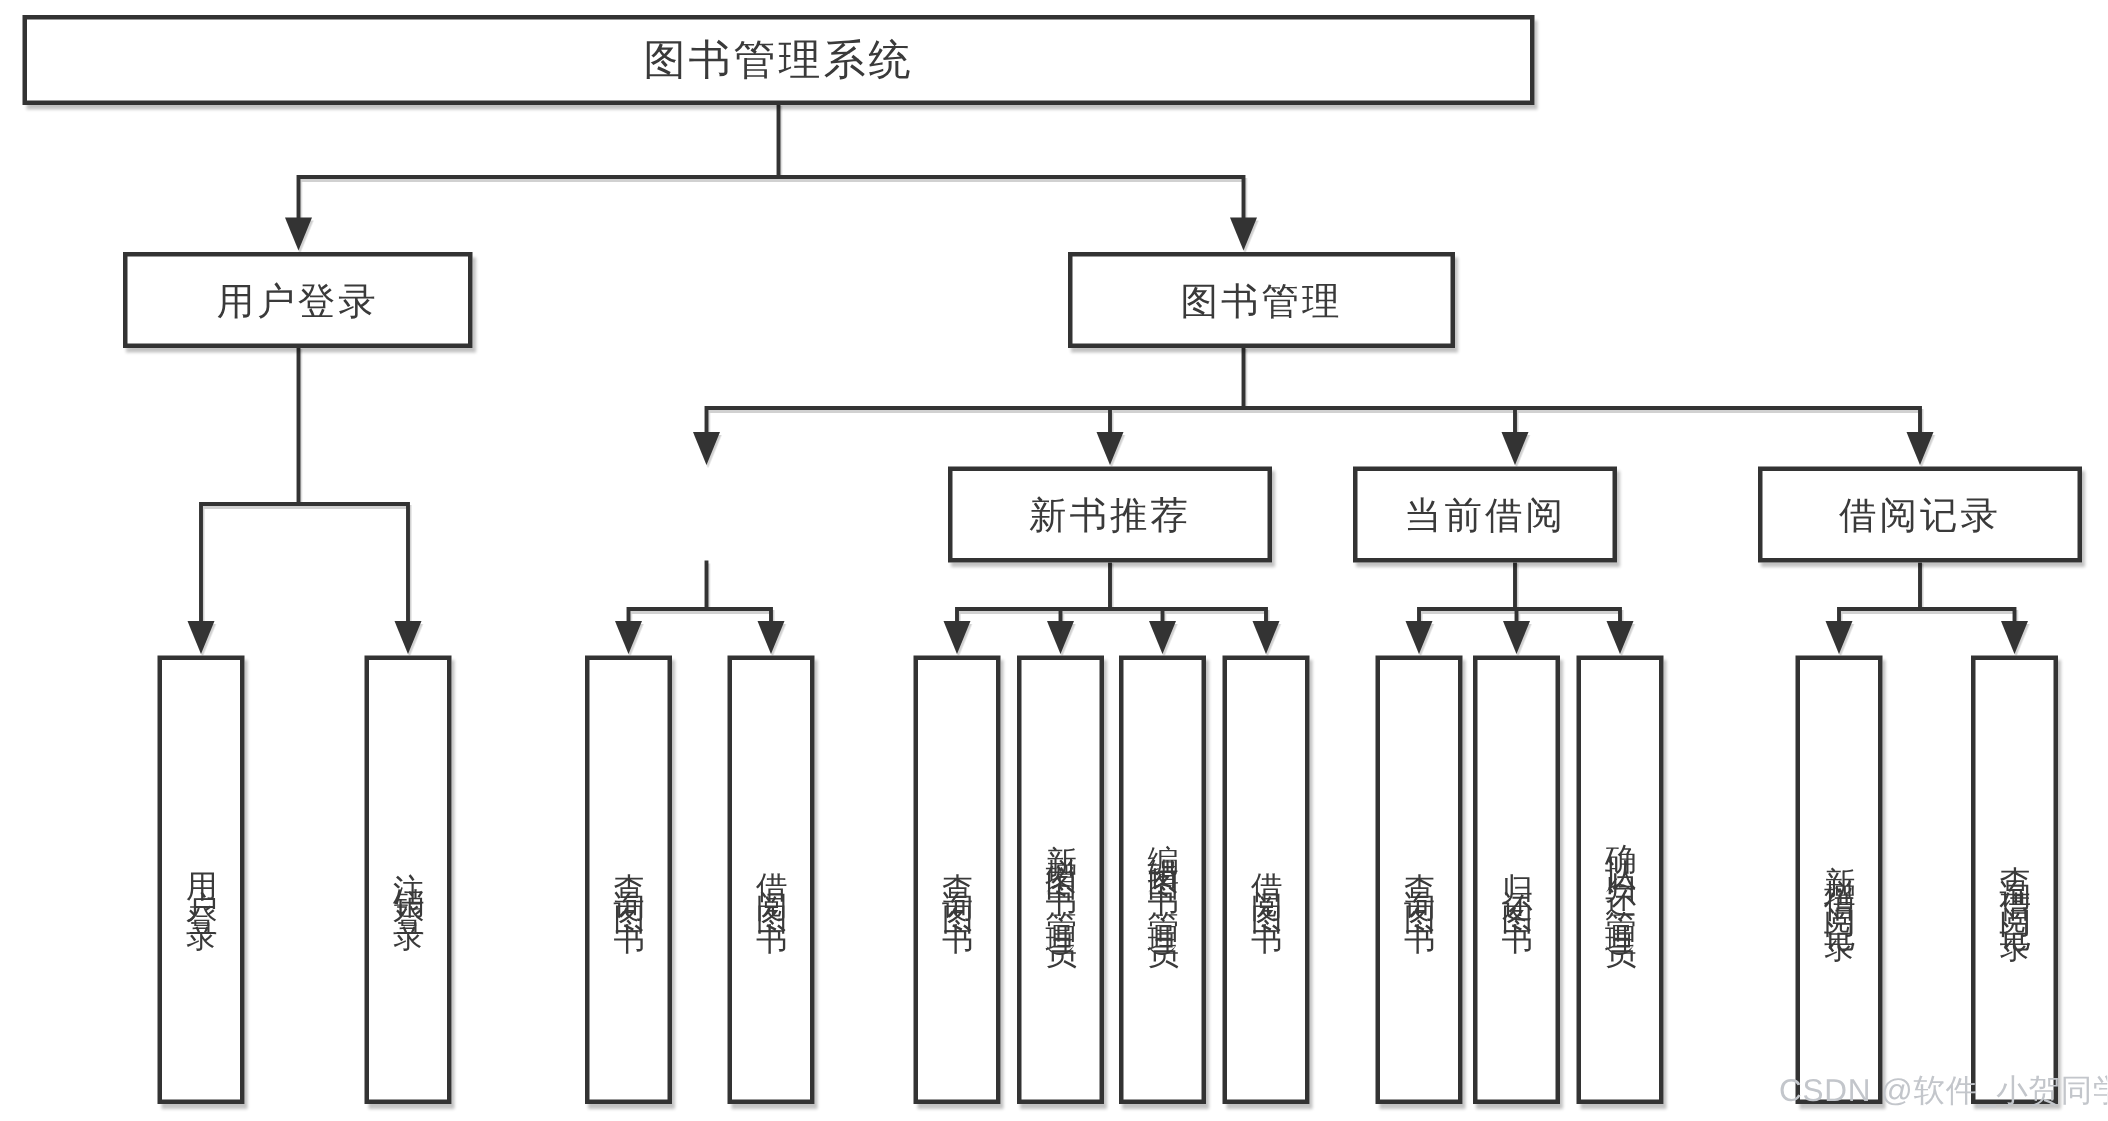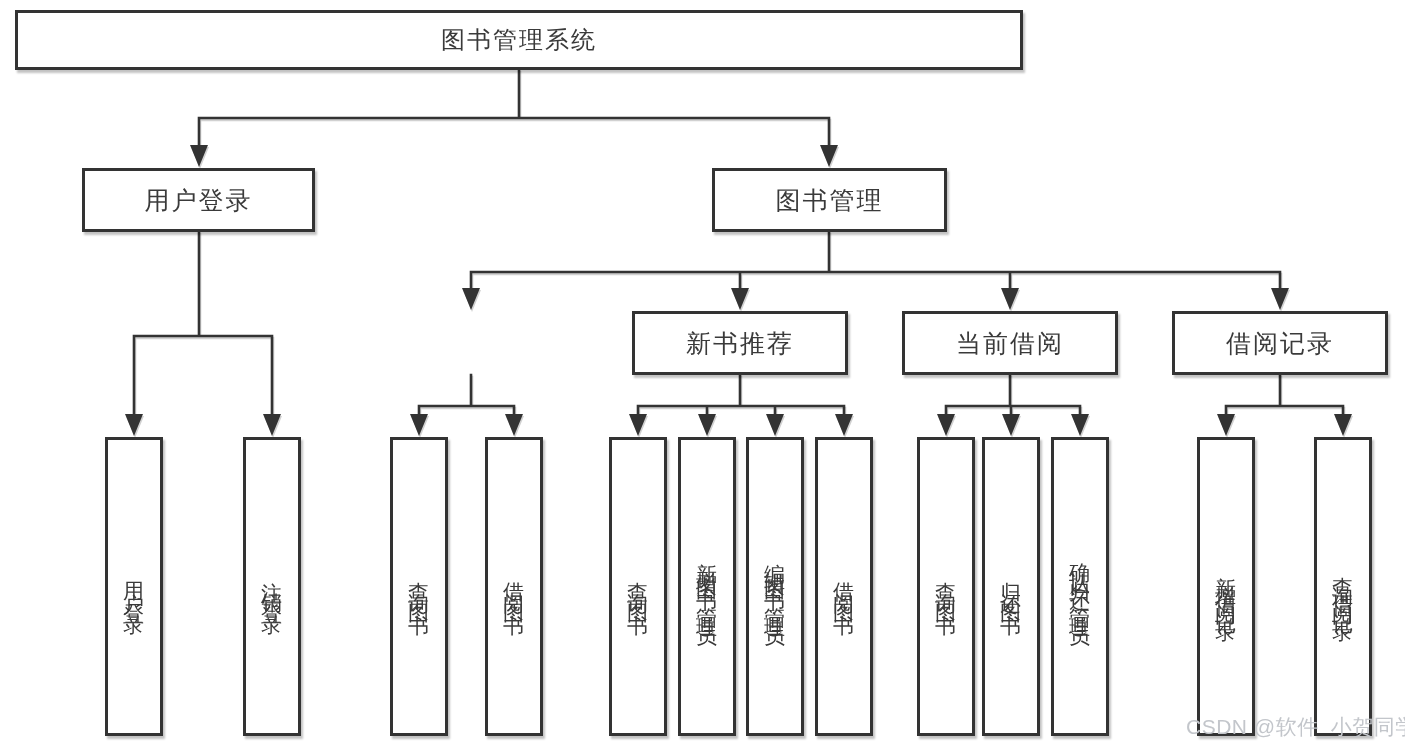--- a/index.html
+++ b/index.html
@@ -27,21 +27,21 @@
   .connectors path{stroke:var(--line);stroke-width:2.6;fill:none;stroke-linecap:square;}
   .connectors polygon{fill:var(--line);stroke:none;}
   .node{
     position:absolute;z-index:2;
     border:3px solid var(--line);
     background:var(--box-fill);
     display:flex;align-items:center;justify-content:center;
     box-shadow:2px 3px 2px rgba(0,0,0,0.24);
     text-align:center;
   }
-  .root-node{font-size:24px;letter-spacing:2px;}
+  .root-node{font-size:28px;letter-spacing:2px;}
   .branch{font-size:25px;letter-spacing:2px;}
   .leaf{
     position:absolute;z-index:2;
     top:437px;width:58px;height:299px;
     border:3px solid var(--line);
     background:var(--box-fill);
     display:flex;align-items:center;justify-content:center;
     box-shadow:2px 3px 2px rgba(0,0,0,0.24);
   }
   .vtext{
@@ -98,24 +98,24 @@
     <polygon points="1071,414 1089,414 1080,436"></polygon>
 
     <path d="M1280,375 V406 M1226,406 H1343 M1226,406 V419 M1343,406 V419"></path>
     <polygon points="1217,414 1235,414 1226,436"></polygon>
     <polygon points="1334,414 1352,414 1343,436"></polygon>
   </svg>
 
   <div class="node root-node" style="left:15px;top:10px;width:1008px;height:60px">图书管理系统</div>
 
   <div class="node branch" style="left:82px;top:168px;width:233px;height:64px">用户登录</div>
-  <div class="node branch" style="left:712px;top:168px;width:235px;height:64px">图书管理</div>
+  <div class="node branch" style="left:712px;top:168px;width:258px;height:64px">图书管理</div>
 
   <div class="node branch" style="left:632px;top:311px;width:216px;height:64px">新书推荐</div>
-  <div class="node branch" style="left:902px;top:311px;width:216px;height:64px">当前借阅</div>
+  <div class="node branch" style="left:902px;top:311px;width:176px;height:64px">当前借阅</div>
   <div class="node branch" style="left:1172px;top:311px;width:216px;height:64px">借阅记录</div>
 
   <div class="leaf" style="left:105px">
     <span class="vtext">用户登录</span>
   </div>
   <div class="leaf" style="left:243px">
     <span class="vtext">注销登录</span>
   </div>
 
   <div class="leaf" style="left:390px">

